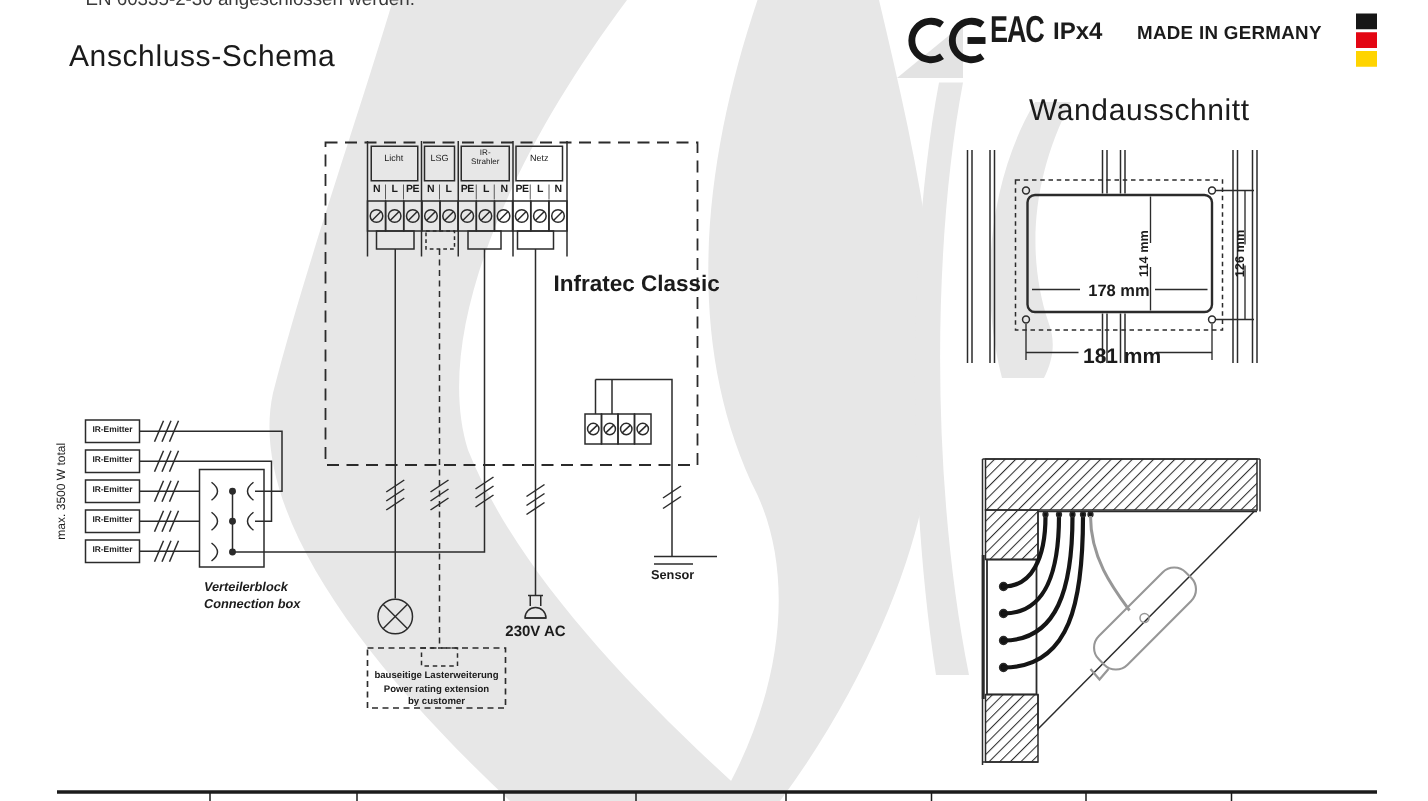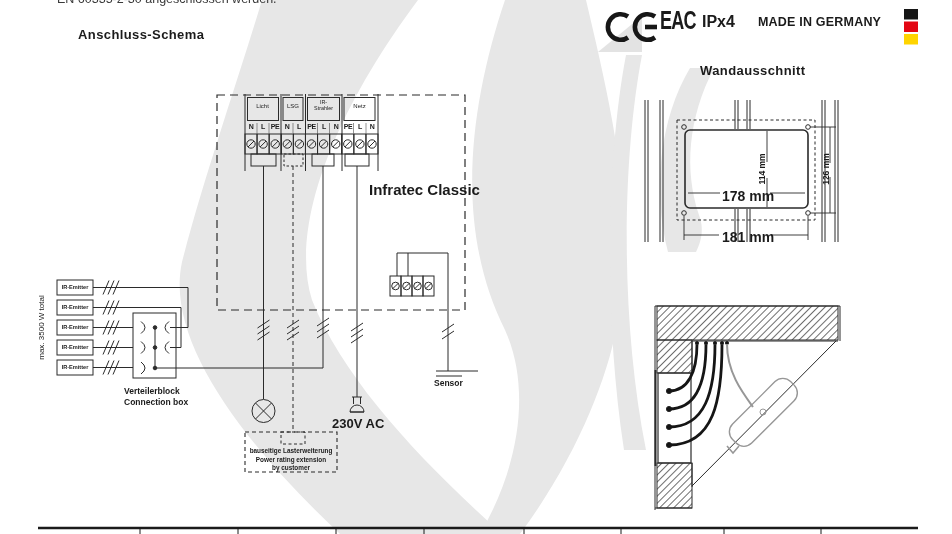--- a/index.html
+++ b/index.html
@@ -3,21 +3,21 @@
 <meta charset="utf-8">
 <style>
   html,body{margin:0;padding:0;background:#fff;}
   #stage{position:relative;width:952px;height:534px;overflow:hidden;background:#ffffff;
          font-family:"Liberation Sans",sans-serif;color:#1b1b1b;}
   svg{position:absolute;left:0;top:0;}
   .t{position:absolute;color:#1b1b1b;white-space:nowrap;}
   .b{font-weight:bold;}
   .c{text-align:center;}
   .wrap{white-space:normal;}
-  .h1{font-size:13px;font-weight:bold;letter-spacing:.4px;margin-left:32px;}
+  .h1{font-size:20px;font-weight:normal;letter-spacing:.4px;}
   .tiny{font-size:6px;}
   .blk{display:block;}
 </style>
 </head>
 <body>
 
 <div id="stage">
 
   <svg width="952" height="534" viewBox="0 0 952 534">
     <g fill="#e7e7e7" stroke="none">
@@ -312,38 +312,38 @@
   <div class="t" style="left:369px;top:181px;font-size:15px;font-weight:600;">Infratec Classic</div>
 
   <div class="t b c" style="left:57px;top:280px;width:36px;height:15px;line-height:15px;font-size:5.6px;">IR-Emitter</div>
   <div class="t b c" style="left:57px;top:300px;width:36px;height:15px;line-height:15px;font-size:5.6px;">IR-Emitter</div>
   <div class="t b c" style="left:57px;top:320px;width:36px;height:15px;line-height:15px;font-size:5.6px;">IR-Emitter</div>
   <div class="t b c" style="left:57px;top:340px;width:36px;height:15px;line-height:15px;font-size:5.6px;">IR-Emitter</div>
   <div class="t b c" style="left:57px;top:360px;width:36px;height:15px;line-height:15px;font-size:5.6px;">IR-Emitter</div>
 
   <div class="t c" style="left:-9px;top:323px;width:100px;font-size:8px;transform:rotate(-90deg);">max. 3500 W total</div>
 
-  <div class="t b" style="left:124px;top:386px;font-size:8.5px;line-height:1.3;">
+  <div class="t b" style="left:136px;top:386px;font-size:8.5px;line-height:1.3;font-style:italic;">
     <span class="blk">Verteilerblock</span>
     <span class="blk">Connection box</span>
   </div>
 
-  <div class="t b c" style="left:332px;top:416px;width:50px;font-size:13px;">230V AC</div>
+  <div class="t b c" style="left:332px;top:416px;width:50px;font-size:10px;">230V AC</div>
   <div class="t b" style="left:434px;top:378px;font-size:8.5px;">Sensor</div>
 
   <div class="t b c" style="left:243px;top:447px;width:96px;font-size:6.4px;line-height:1.35;white-space:normal;">
     <span class="blk">bauseitige Lasterweiterung</span>
     <span class="blk">Power rating extension</span>
     <span class="blk">by customer</span>
   </div>
 
   <div class="t b" style="left:660px;top:6px;font-size:25px;transform:scaleX(.72);transform-origin:left top;letter-spacing:-1px;">EAC</div>
   <div class="t b" style="left:702px;top:13px;font-size:16px;">IPx4</div>
   <div class="t" style="left:758px;top:15px;font-size:12.5px;font-weight:600;letter-spacing:.2px;">MADE IN GERMANY</div>
 
-  <div class="t h1" style="left:668px;top:63px;">Wandausschnitt</div>
-  <div class="t b c" style="left:722px;top:188px;width:48px;font-size:14px;">178 mm</div>
+  <div class="t h1" style="left:686px;top:63px;">Wandausschnitt</div>
+  <div class="t b c" style="left:722px;top:188px;width:48px;font-size:11px;">178 mm</div>
   <div class="t b c" style="left:738px;top:164px;width:48px;font-size:8.5px;transform:rotate(-90deg);">114 mm</div>
   <div class="t b c" style="left:802px;top:164px;width:48px;font-size:8.5px;transform:rotate(-90deg);">126 mm</div>
   <div class="t b c" style="left:722px;top:229px;width:48px;font-size:14px;">181 mm</div>
 
 
 </div>
 
 </body></html>

